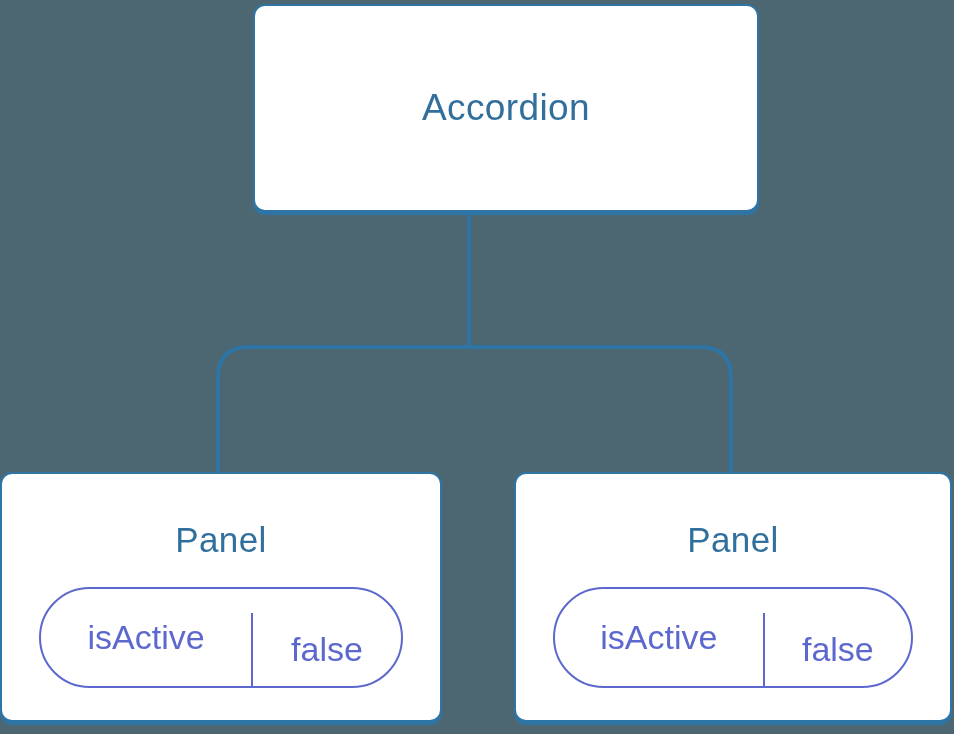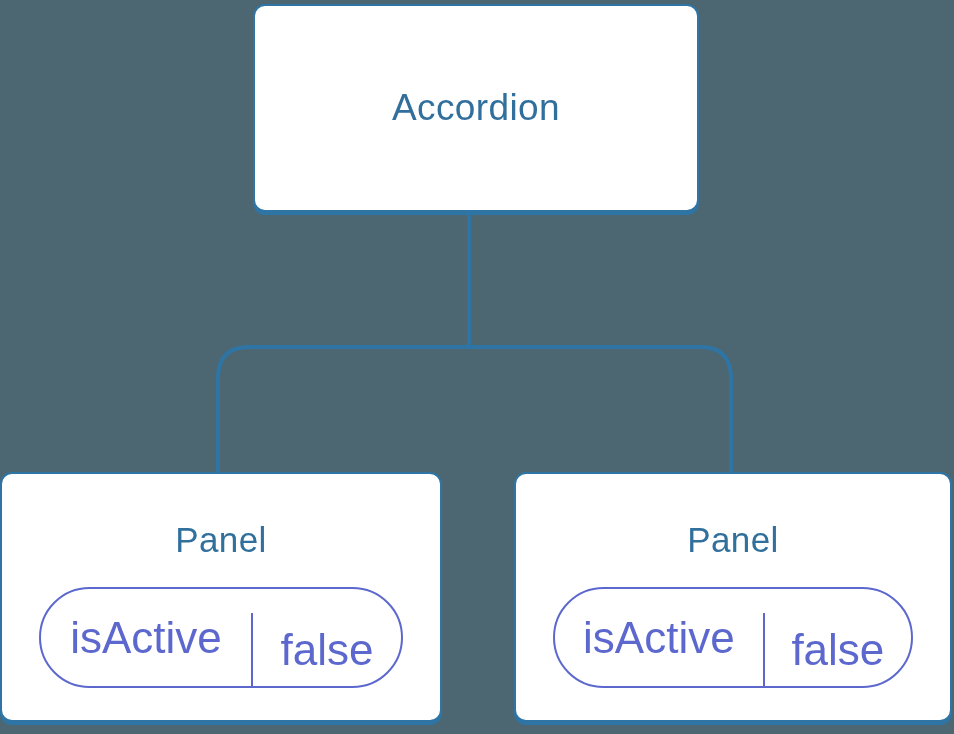--- a/index.html
+++ b/index.html
@@ -31,21 +31,21 @@
   }
   .node {
     position: absolute;
     background: var(--node-background, #FFFFFF);
     border: 2px solid var(--connector-blue, #2E75A5);
     box-shadow: 0 3px 0 var(--connector-blue, #2E75A5);
     border-radius: 12px;
   }
   .root-node {
     left: 253px; top: 4px;
-    width: 446px; height: 208px;
+    width: 506px; height: 208px;
     display: flex;
     align-items: center;
     justify-content: center;
   }
   .root-label {
     font-size: 37px;
     font-weight: 500;
     letter-spacing: 0.4px;
     color: var(--node-label-blue, #31709C);
   }
@@ -66,21 +66,21 @@
     color: var(--node-label-blue, #31709C);
   }
   .state-pill {
     margin-top: auto;
     height: 101px;
     border: 2px solid var(--state-purple, #5C68CE);
     border-radius: 60px;
     display: flex;
     align-items: stretch;
     color: var(--state-purple, #5C68CE);
-    font-size: 44px;
+    font-size: 34px;
     overflow: hidden;
   }
   .state-key {
     flex: 1.42;
     display: flex;
     align-items: center;
     justify-content: center;
   }
   .state-value {
     flex: 1;

